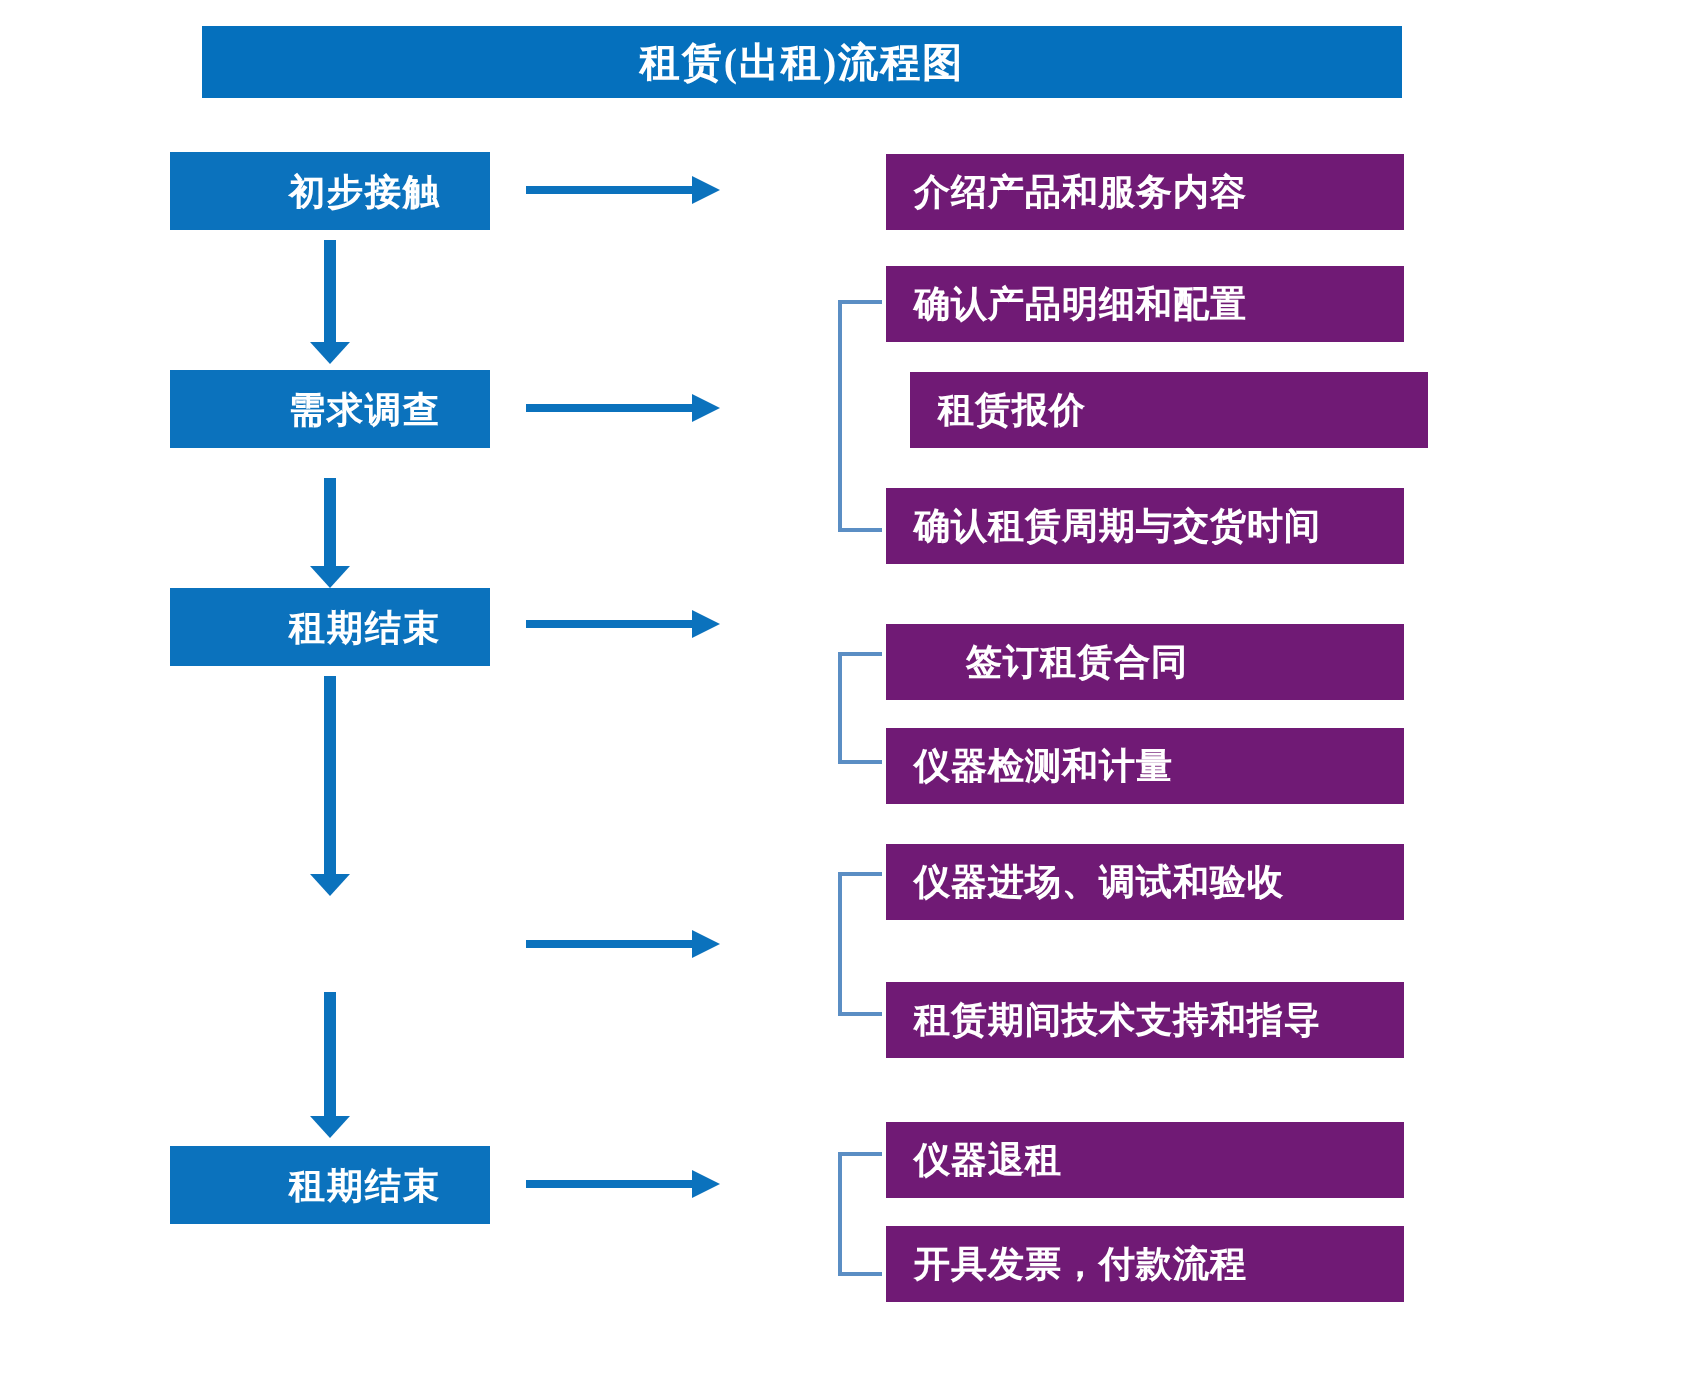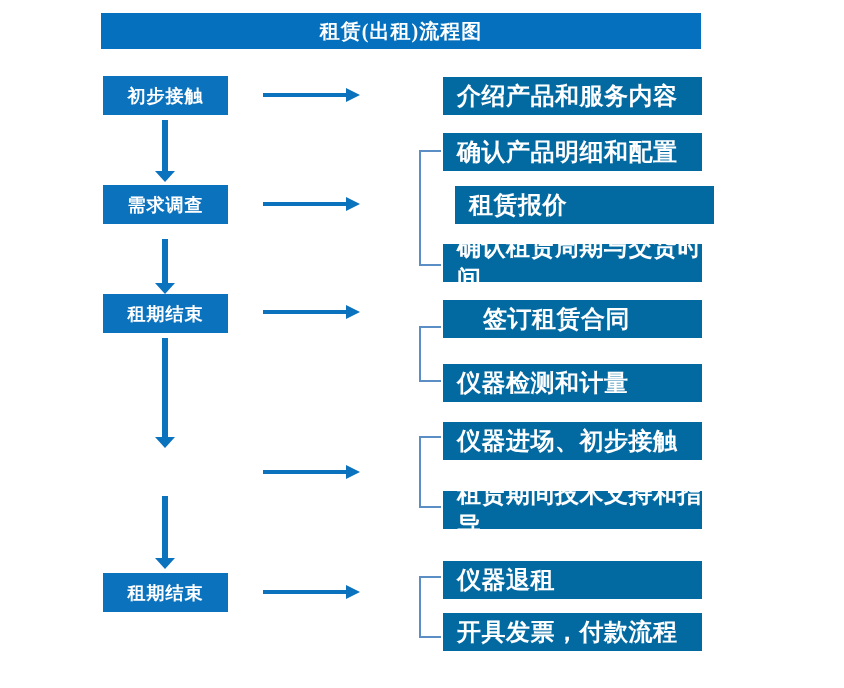--- a/index.html
+++ b/index.html
@@ -35,42 +35,43 @@
     font-weight: bold;
     display: flex;
     align-items: center;
     justify-content: center;
     letter-spacing: 1px;
   }
 
   
   .stage-box {
     position: absolute;
-    left: 103px;
+    left: 85px;
     width: 125px;
     height: 39px;
     background: #0b72bd;
     color: #ffffff;
     font-size: 18px;
     font-weight: bold;
     display: flex;
     align-items: center;
     justify-content: center;
     letter-spacing: 1px;
+    padding-left: 35px;
   }
 
   
   .detail-box {
     position: absolute;
     left: 443px;
     width: 259px;
     height: 38px;
-    background: #0369a1;
+    background: #701a75;
     color: #ffffff;
-    font-size: 24px;
+    font-size: 18px;
     font-weight: bold;
     display: flex;
     align-items: center;
     padding-left: 14px;
     box-sizing: border-box;
     letter-spacing: 0.5px;
   }
 
   
   .h-arrow {
@@ -202,25 +203,25 @@
   <div class="bracket" style="top:576px; height:62px;"></div>
 
   <div class="detail-box" style="top:77px;">介绍产品和服务内容</div>
 
   <div class="detail-box" style="top:133px;">确认产品明细和配置</div>
 
   <div class="detail-box" style="top:186px;margin-left:12px;">租赁报价</div>
 
   <div class="detail-box" style="top:244px;">确认租赁周期与交货时间</div>
 
-  <div class="detail-box" style="top:300px;padding-left:40px;">签订租赁合同</div>
+  <div class="detail-box" style="top:312px;padding-left:40px;">签订租赁合同</div>
 
   <div class="detail-box" style="top:364px;">仪器检测和计量</div>
 
-  <div class="detail-box" style="top:422px;">仪器进场、初步接触</div>
+  <div class="detail-box" style="top:422px;">仪器进场、调试和验收</div>
 
   <div class="detail-box" style="top:491px;">租赁期间技术支持和指导</div>
 
   <div class="detail-box" style="top:561px;">仪器退租</div>
 
   <div class="detail-box" style="top:613px;">开具发票，付款流程</div>
 
 </div>
 
 </body></html>

